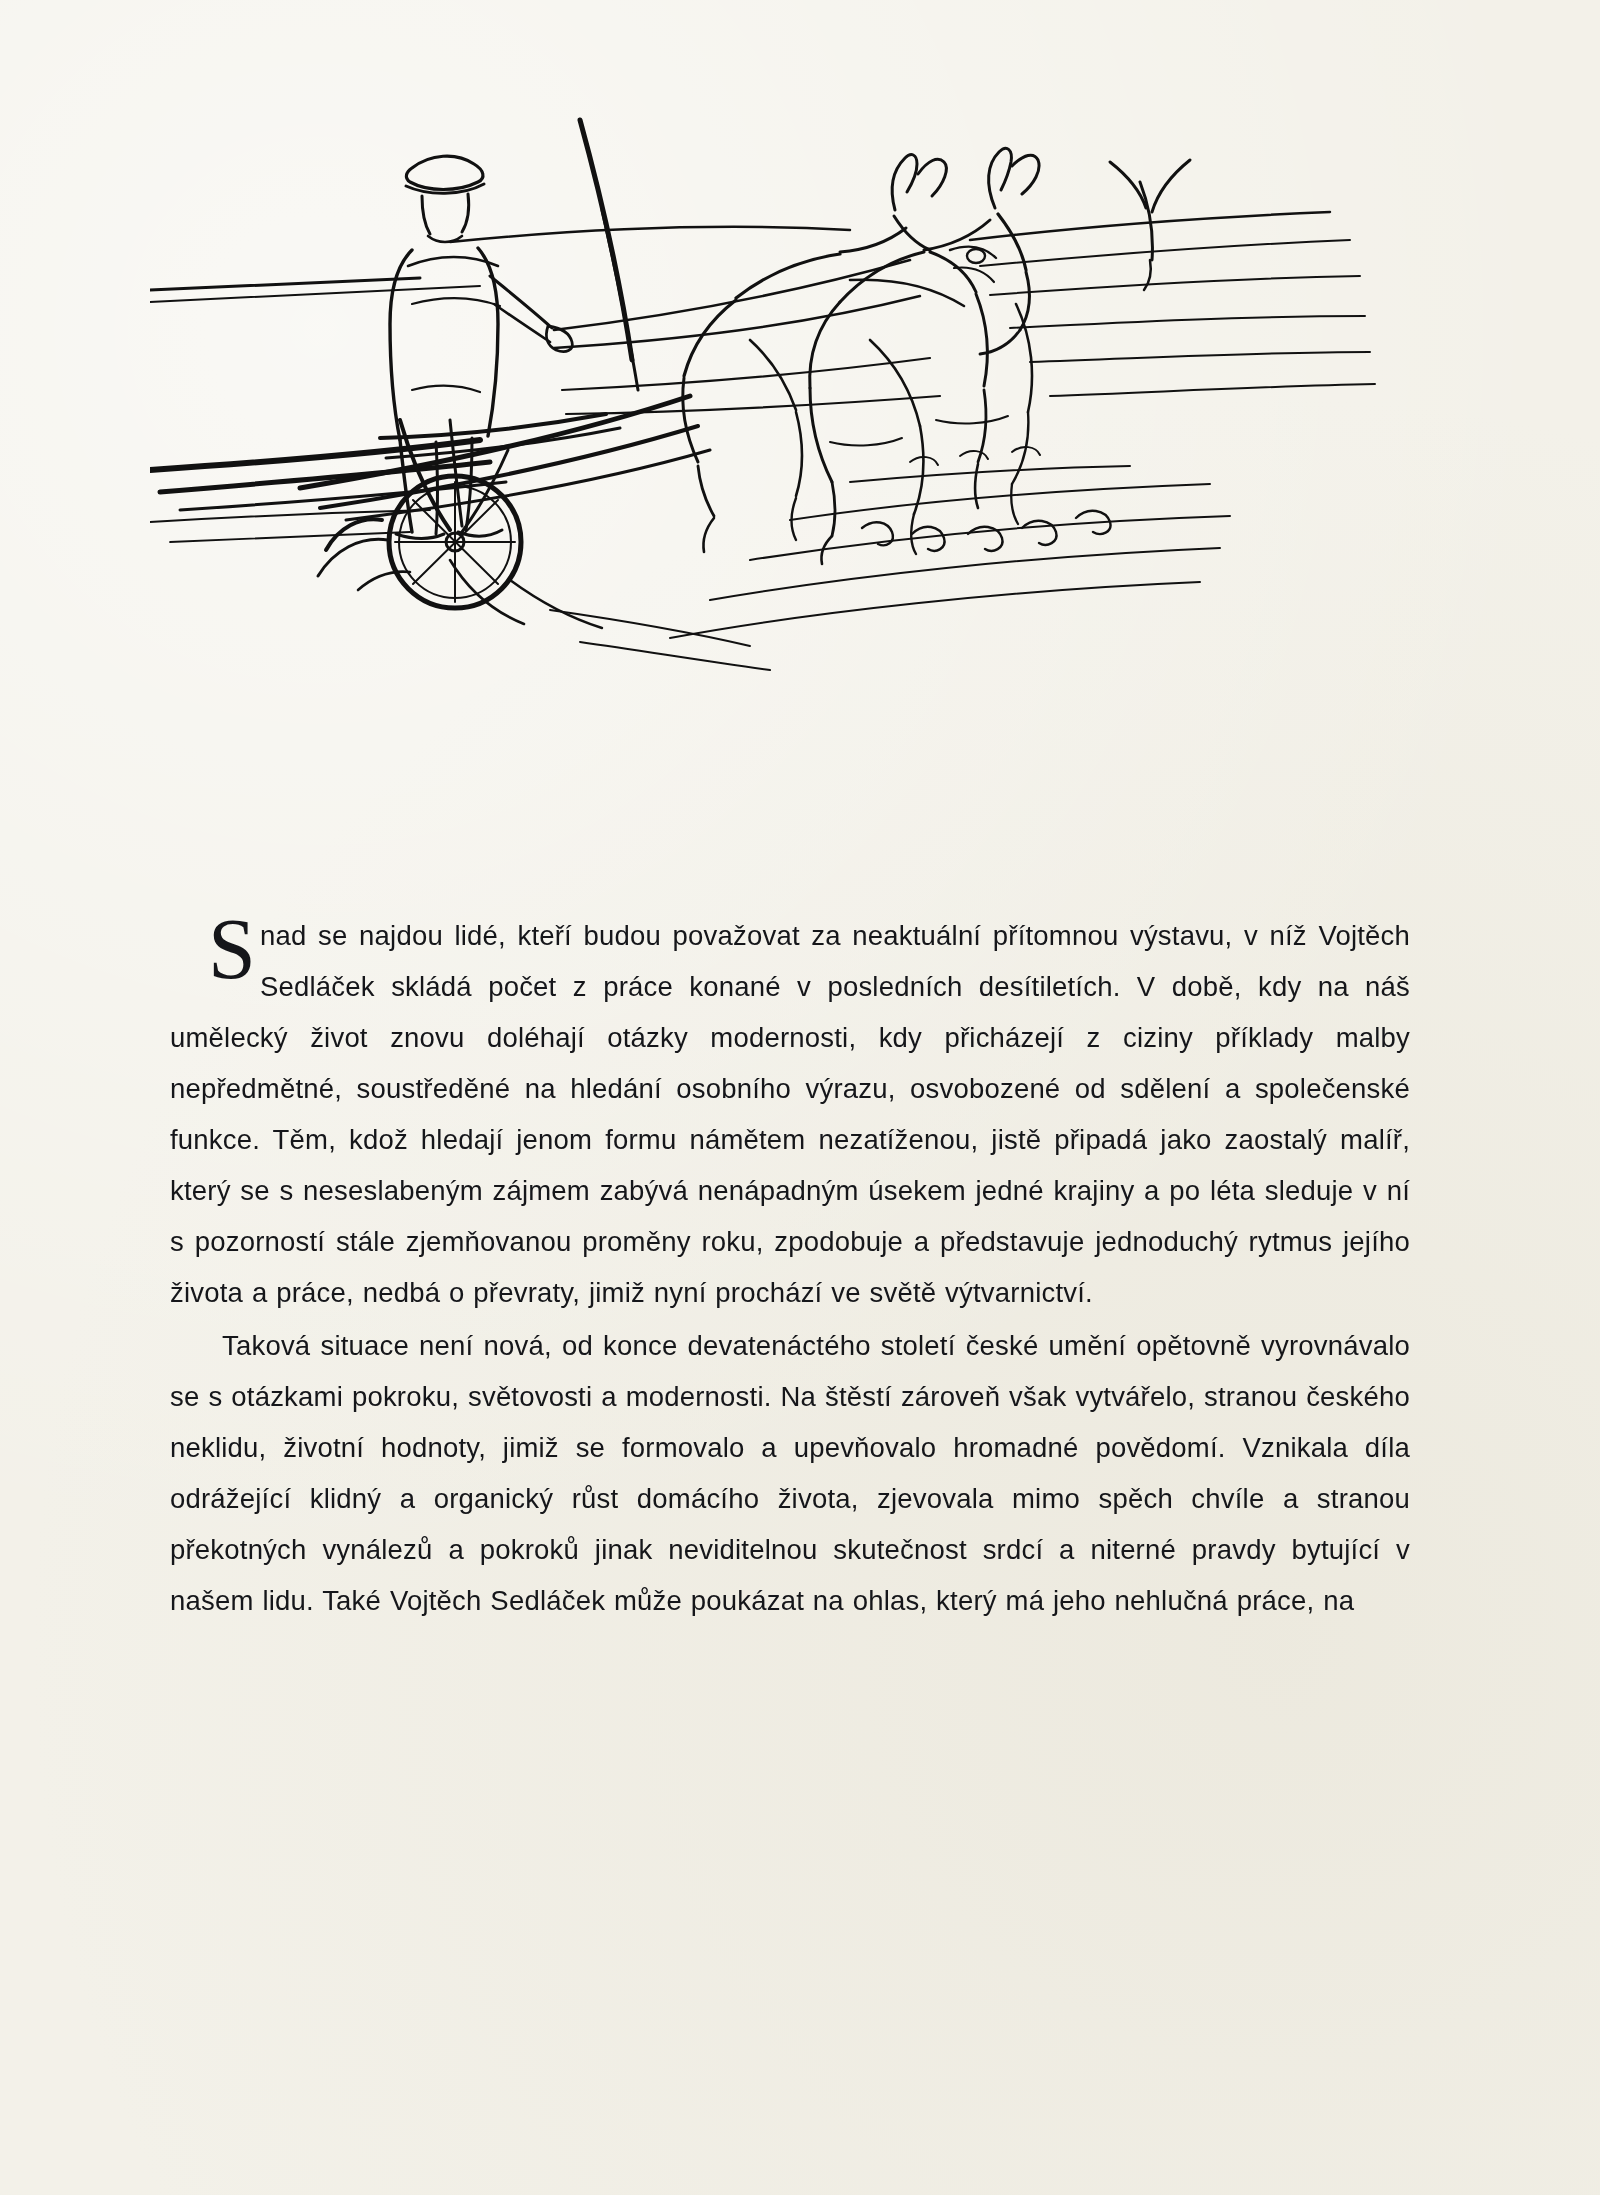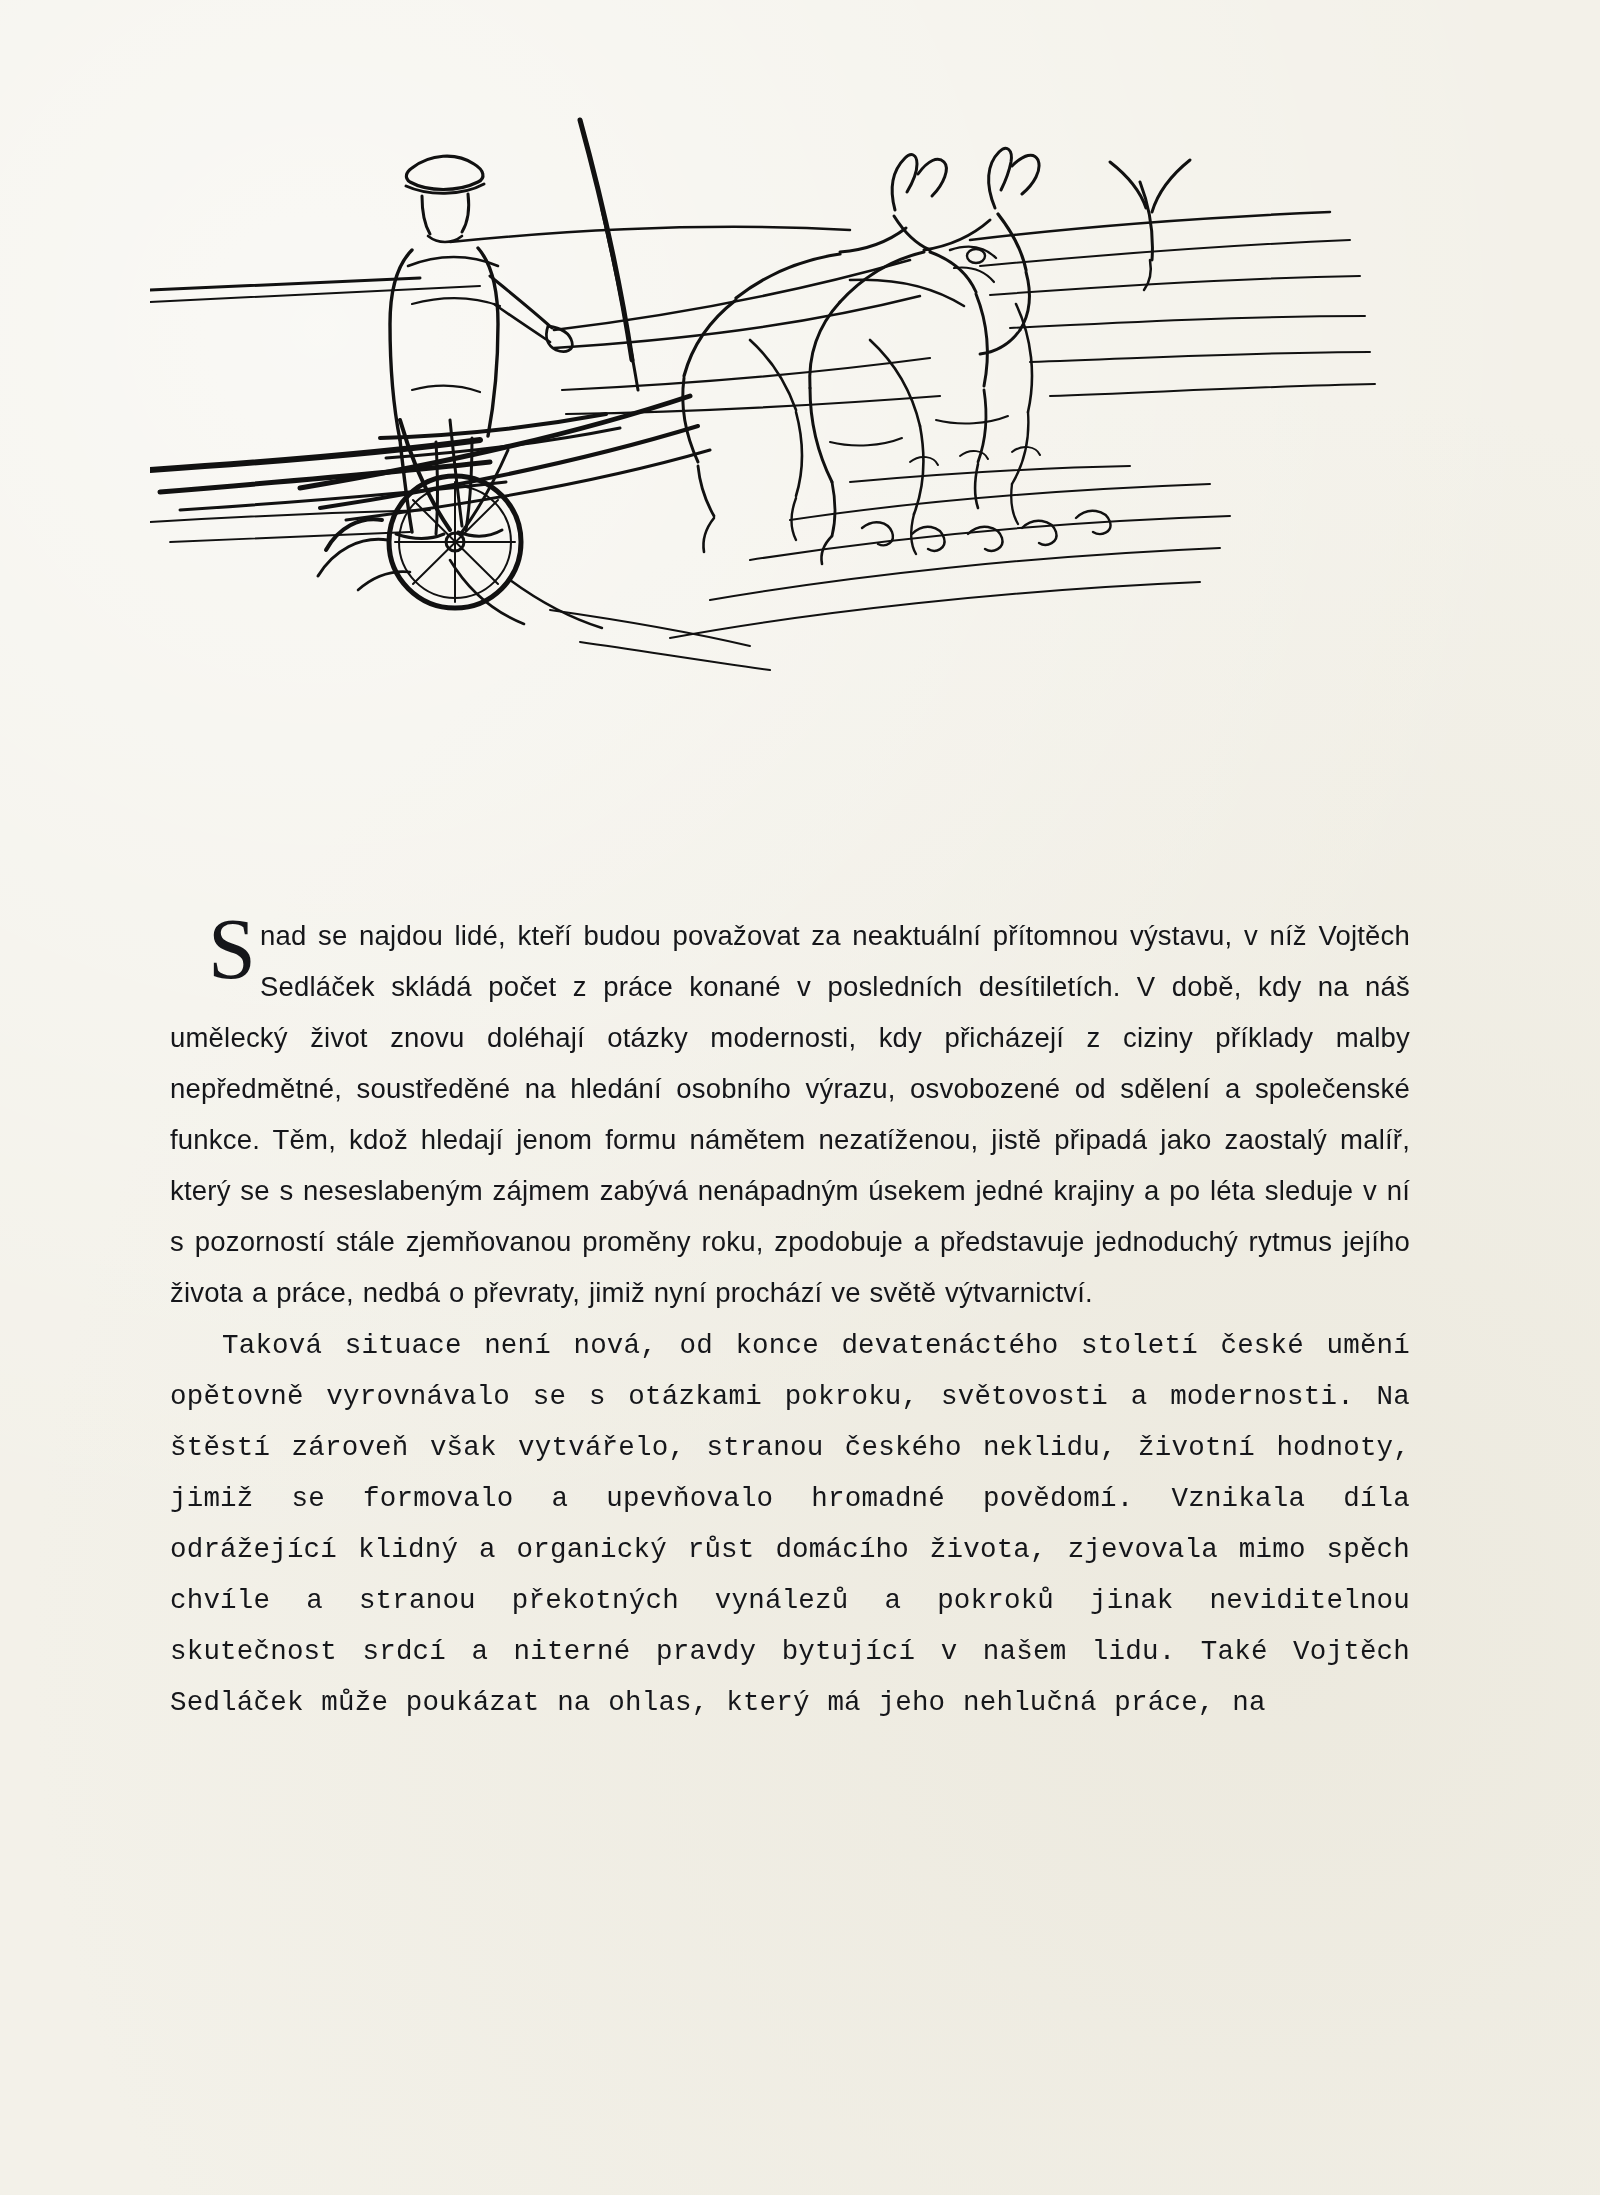--- a/index.html
+++ b/index.html
@@ -55,21 +55,20 @@
     font-size: 27.5px;
     line-height: 51px;
     letter-spacing: 0.2px;
     text-align: justify;
     margin: 0;
     word-spacing: 1px;
   }
   .para + .para {
     margin-top: 2px;
     text-indent: 52px;
-    font-family: Liberation Mono, monospace;
   }
   .dropcap-para {
     position: relative;
     min-height: 51px;
   }
   .dropcap {
     float: left;
     font-family: "Liberation Serif", serif;
     font-size: 86px;
     line-height: 74px;

